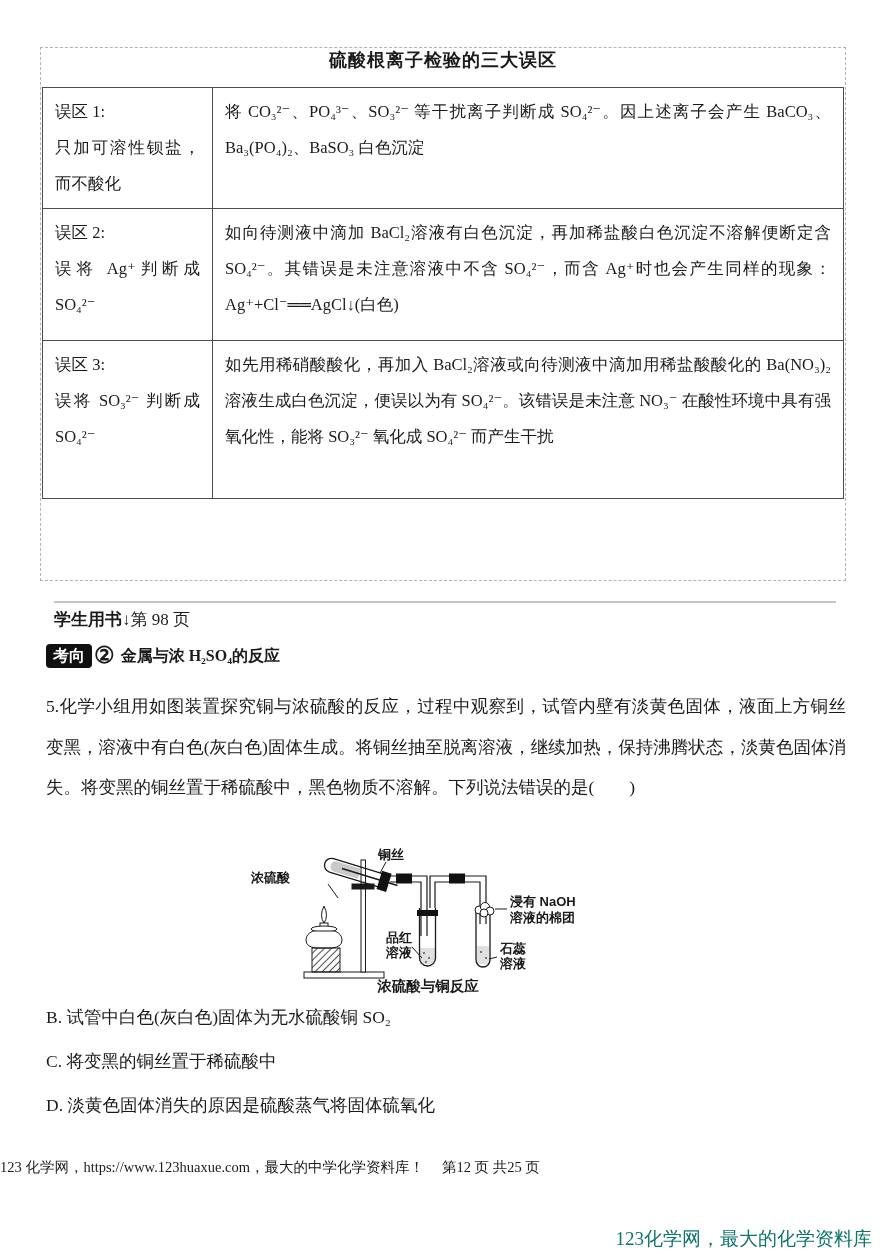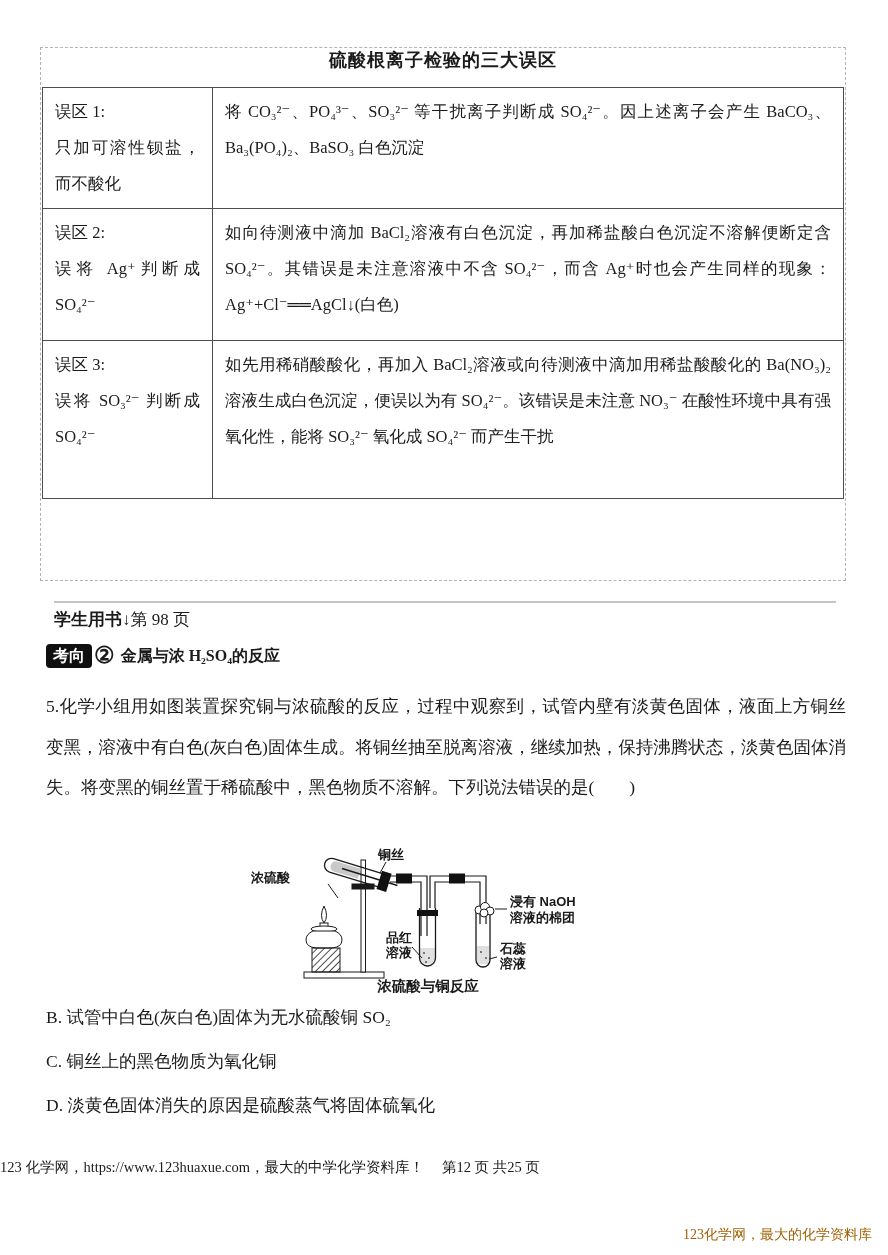--- a/index.html
+++ b/index.html
@@ -58,21 +58,21 @@
   }
   .apparatus .cap{font-size:14.5px;}
 
   
   .options{position:absolute;left:46px;top:995px;width:800px;font-size:17.5px;}
   .option{height:44px;display:flex;align-items:center;}
 
   
   .footer{position:absolute;left:0;top:1158px;width:100%;text-align:left;font-size:14.5px;}
   .footer .pageinfo{margin-left:18px;}
-  .watermark{position:absolute;right:16px;top:1226px;font-size:14px;color:#a16207;}
+  .watermark{position:absolute;right:16px;top:1226px;font-size:19px;color:#0f766e;}
 </style>
 </head>
 <body>
 
 <div class="dashed-box">
   <div class="box-title">硫酸根离子检验的三大误区</div>
   <table class="mistake-table">
     <tbody>
       <tr style="height:116px;">
         <td class="col-label">
@@ -185,21 +185,21 @@
   <text x="184" y="111" text-anchor="end">溶液</text>
   <text x="282" y="60">浸有 NaOH</text>
   <text x="282" y="76">溶液的棉团</text>
   <text x="272" y="107">石蕊</text>
   <text x="272" y="122">溶液</text>
   <text x="200" y="145" text-anchor="middle" class="cap">浓硫酸与铜反应</text>
 </svg>
 
 <div class="options">
   <div class="option">B. 试管中白色(灰白色)固体为无水硫酸铜 SO₂</div>
-  <div class="option">C. 铜丝上的黑色物质为氧化铜</div>
+  <div class="option">C. 将变黑的铜丝置于稀硫酸中</div>
   <div class="option">D. 淡黄色固体消失的原因是硫酸蒸气将固体硫氧化</div>
 </div>
 
 <div class="footer">
   <span>123 化学网，https://www.123huaxue.com，最大的中学化学资料库！</span><span class="pageinfo">第12 页 共25 页</span>
 </div>
 
 <div class="watermark">123化学网，最大的化学资料库</div>
 
 </body></html>

